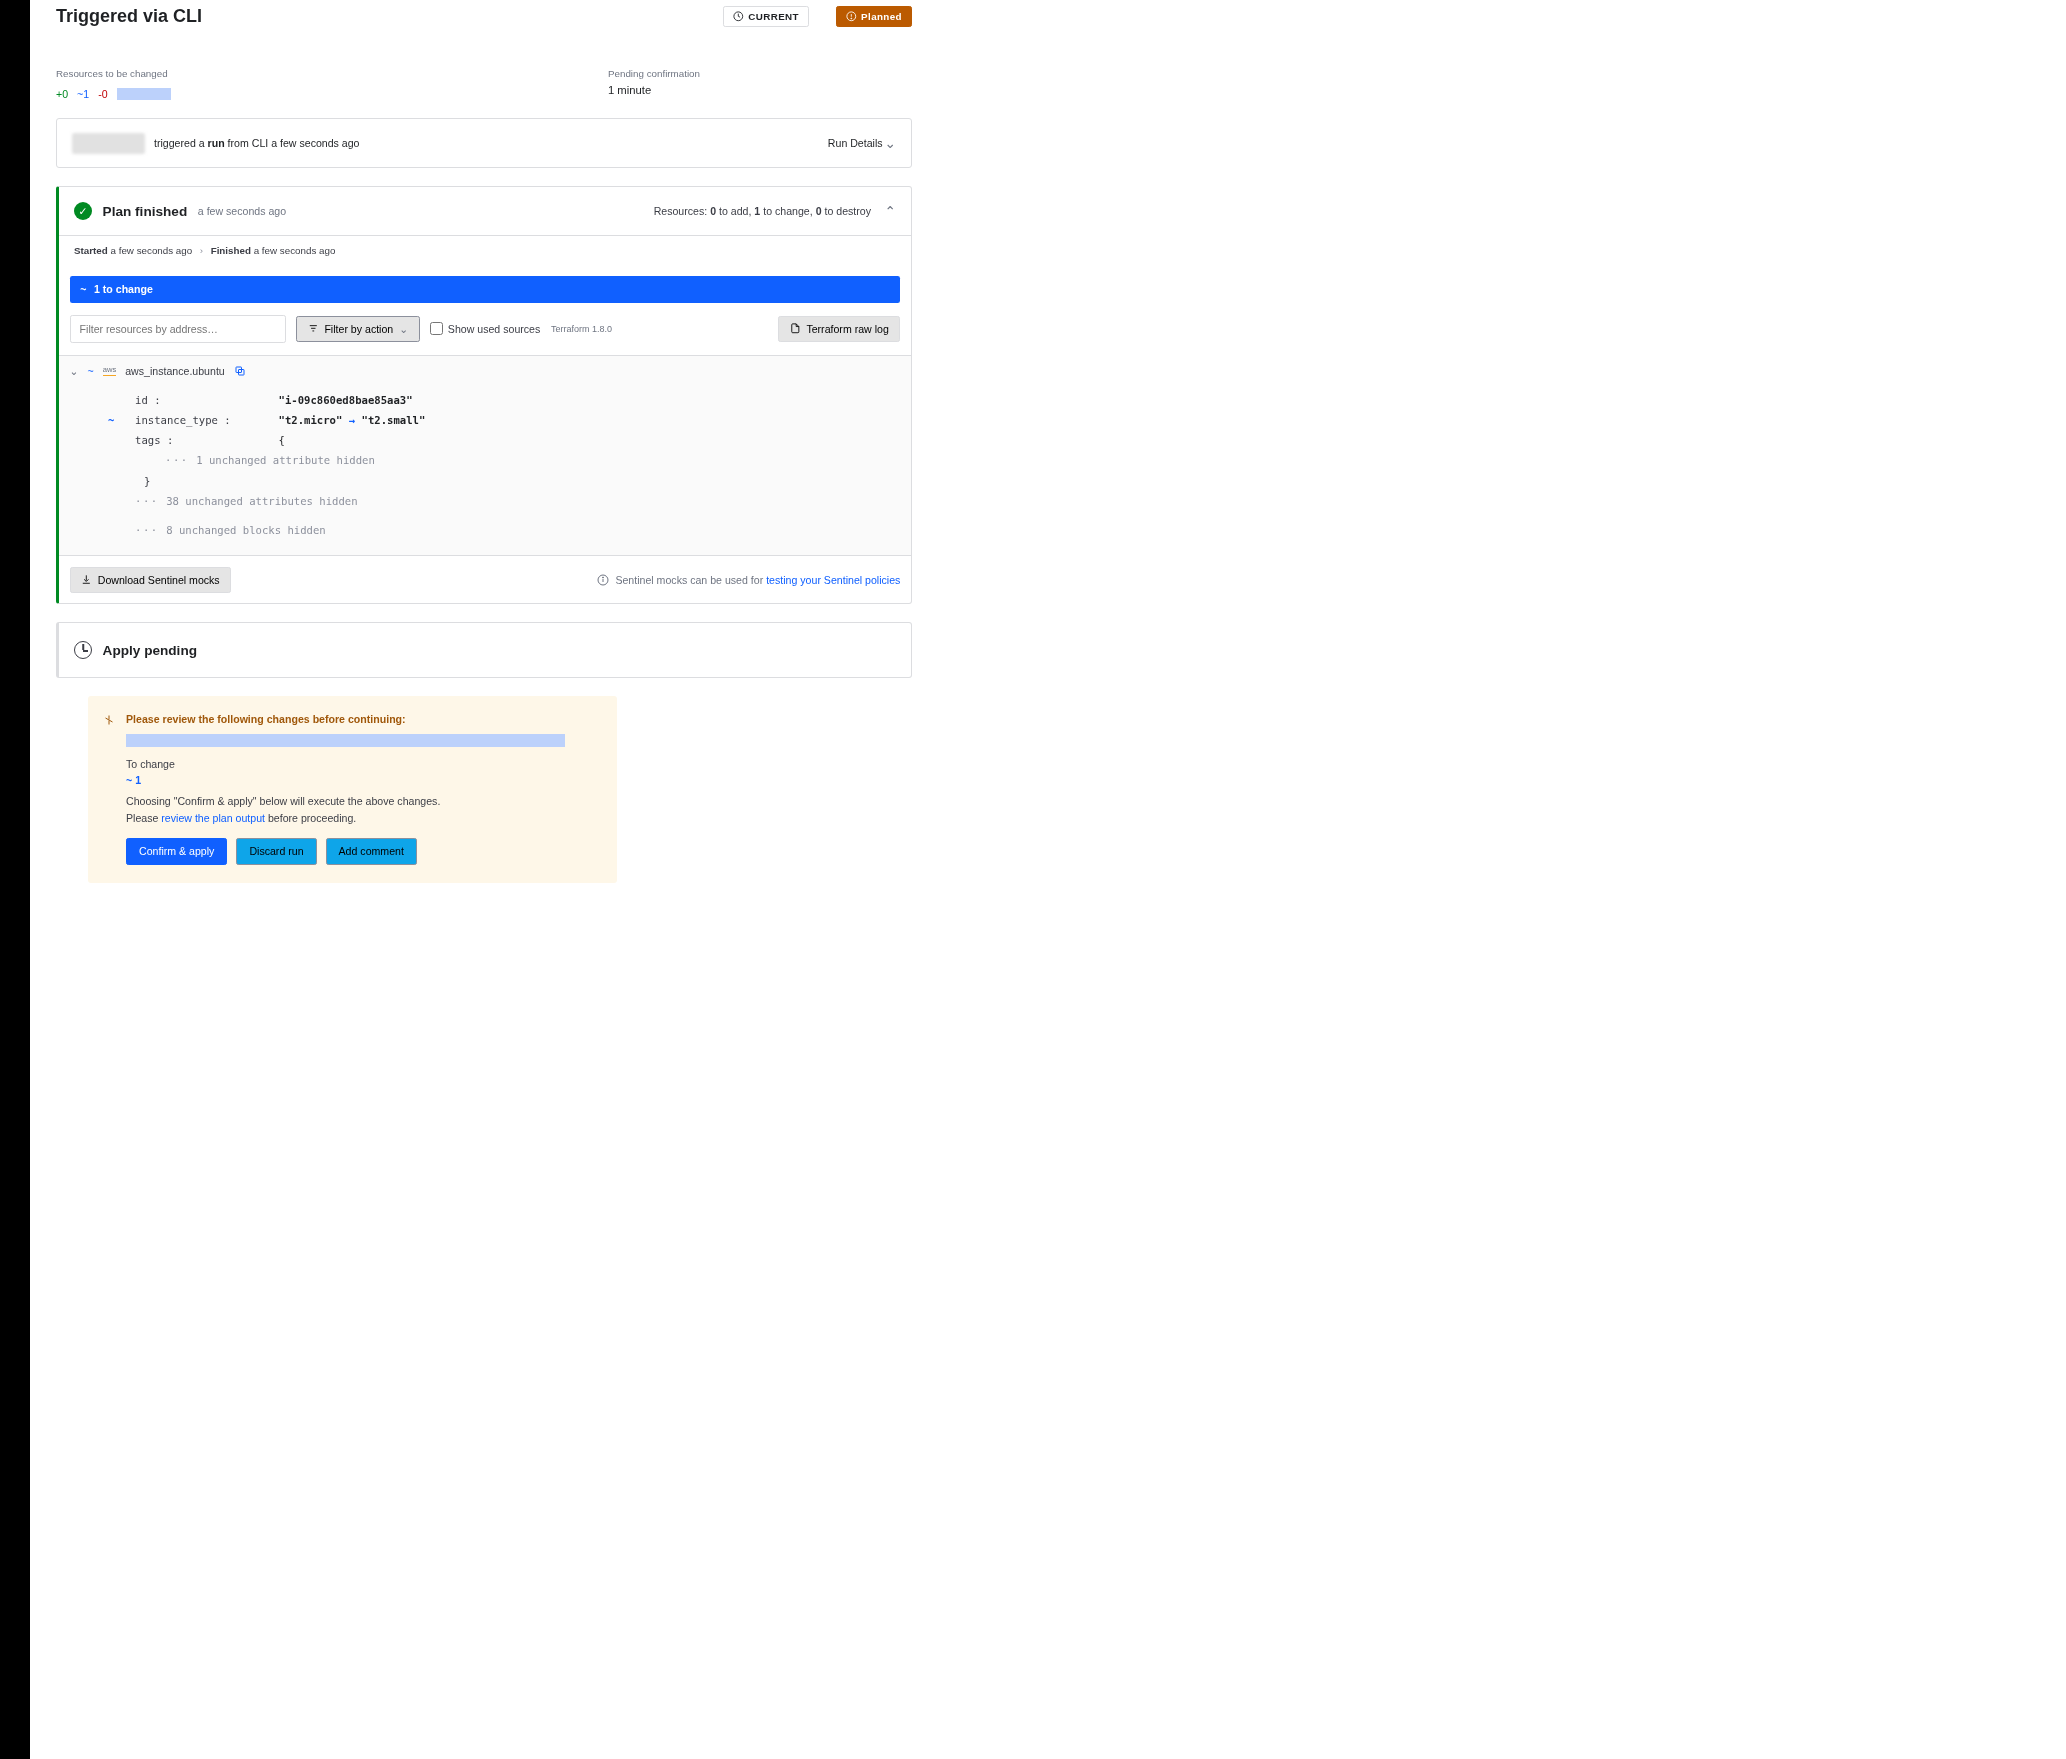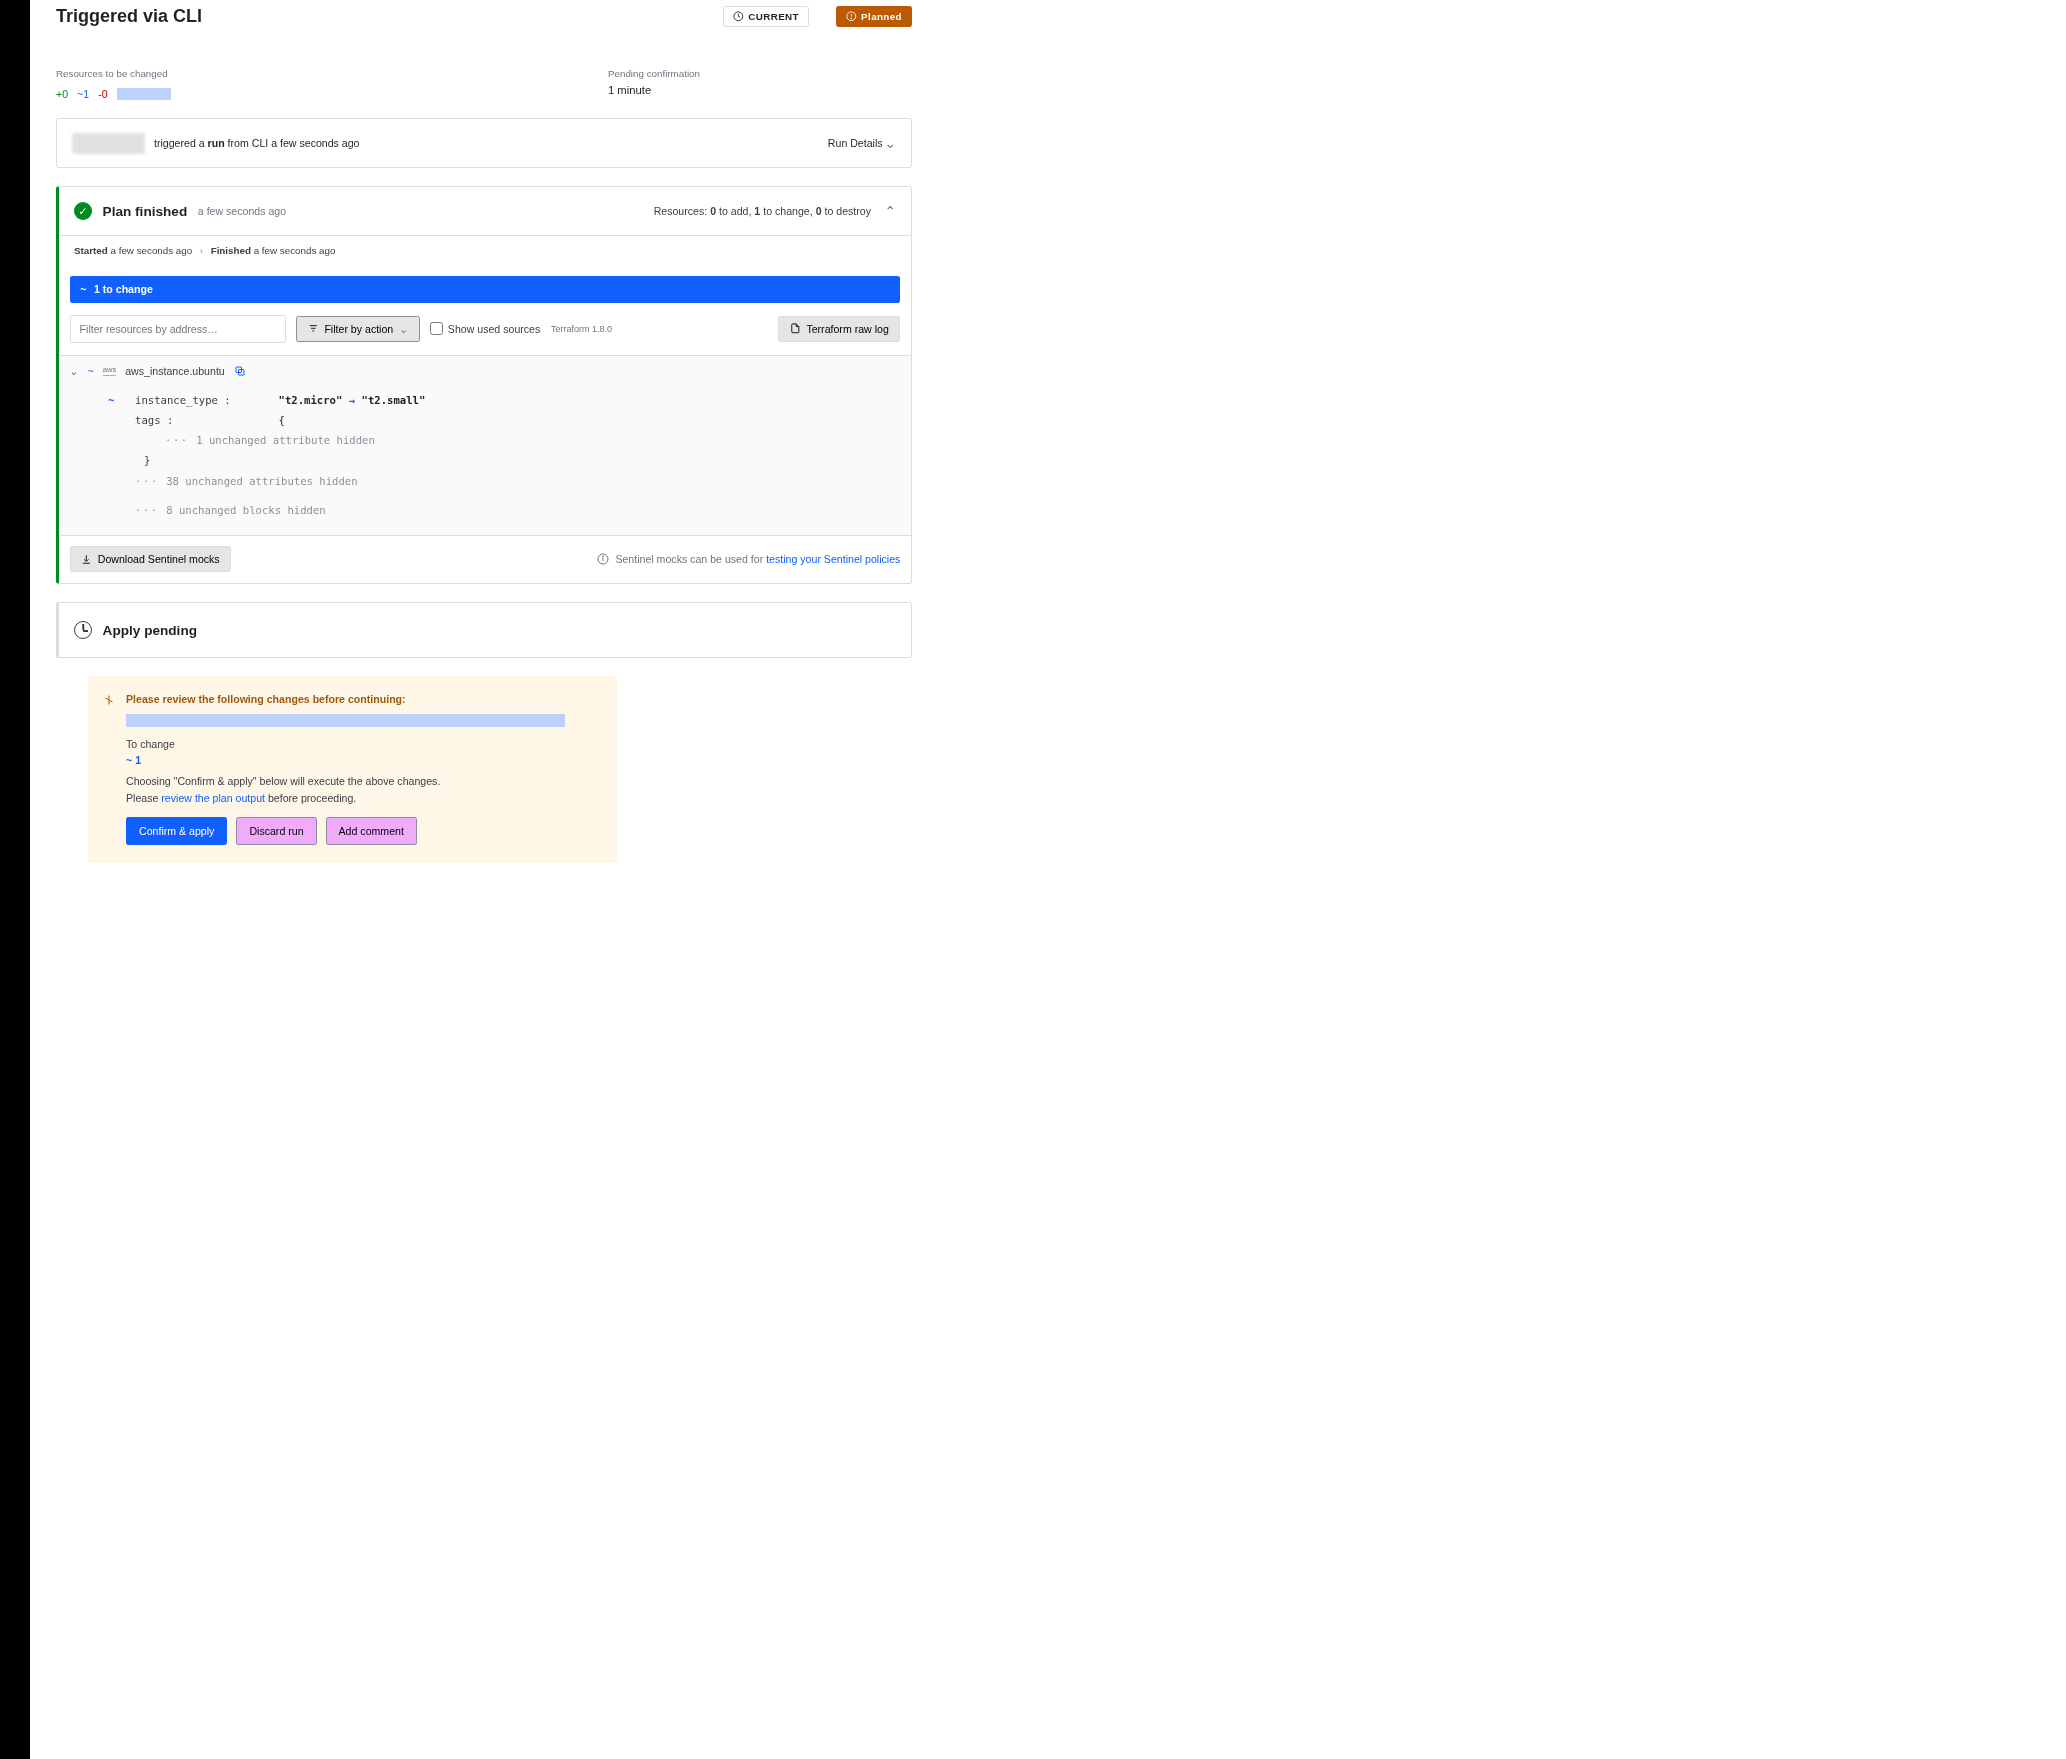--- a/index.html
+++ b/index.html
@@ -64,21 +64,21 @@
 .clock-circle::after { content:''; position:absolute; width:1.5px; height:5.3px; background:#3b3d45; left:50%; top:2.3px; transform:translateX(-50%); }
 .clock-circle::before { content:''; position:absolute; width:5.3px; height:1.5px; background:#3b3d45; left:50%; top:50%; }
 .review-box { max-width:529px; margin:18px auto 0 32px; background:#fef7e8; border-radius:3px; padding:16.6px 19.7px 18px 38px; position:relative; }
 .review-icon { position:absolute; left:15px; top:16.6px; color:#a0580b; }
 .review-title { color:#a0580b; font-weight:600; margin-bottom:9px; }
 .redact-wide { width:100%; max-width:439px; height:13.6px; background:#bcd1fb; margin-bottom:10.6px; }
 .review-text { color:#3b3d45; margin-bottom:4.5px; }
 .change-count { color:#1060ff; font-weight:700; margin:4.5px 0 9px 0; }
 .action-row { display:flex; gap:9px; margin-top:13.6px; }
 .btn-primary { background:#1060ff; color:#fff; border:0.8px solid #1060ff; border-radius:2.3px; padding:6.8px 12px; font-size:10.6px; cursor:pointer; }
-.btn-secondary { background:#f0abfc; border:0.8px solid #8c909c; border-radius:2.3px; padding:6.8px 12px; font-size:10.6px; cursor:pointer; }
+.btn-secondary { background:#0ea5e9; border:0.8px solid #8c909c; border-radius:2.3px; padding:6.8px 12px; font-size:10.6px; cursor:pointer; }
 .chev { font-size:13.6px; color:#6f7582; }
 .chev-sm { font-size:10.6px; color:#6f7582; }
 svg { display:inline-block; vertical-align:middle; }
 </style>
 </head>
 <body>
 
 <div class="left-bar"></div>
 
 <div class="page">
@@ -192,20 +192,24 @@
         <span style="color:#1060ff;">~</span>
         <span class="aws-label">aws</span>
         <span class="resource-name">aws_instance.ubuntu</span>
         <svg width="12" height="12" viewBox="0 0 24 24" fill="none" stroke="#1060ff" stroke-width="2">
             <rect x="9" y="9" width="11" height="11" rx="1"></rect>
             <rect x="4" y="4" width="11" height="11" rx="1"></rect>
           </svg>
       </div>
 
       <div class="diff-body">
+        <div class="diff-row">
+          <span class="diff-key">id :</span>
+          <span class="diff-val"><strong>"i-09c860ed8bae85aa3"</strong></span>
+        </div>
         <div class="diff-row">
           <span class="tilde-mark">~</span>
           <span class="diff-key">instance_type :</span>
           <span class="diff-val">
             <strong>"t2.micro"</strong>
             <span class="arrow">→</span>
             <strong>"t2.small"</strong>
           </span>
         </div>
         <div class="diff-row">

